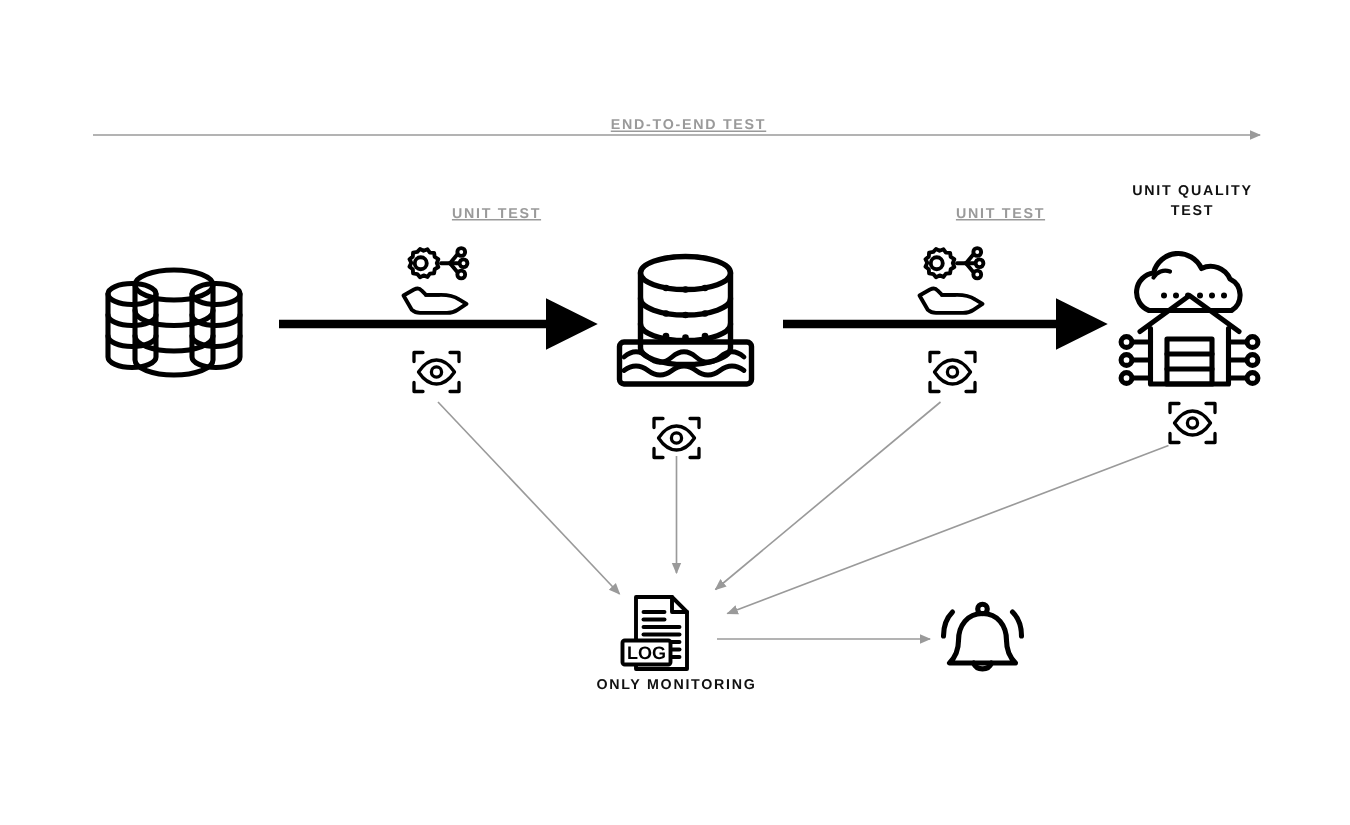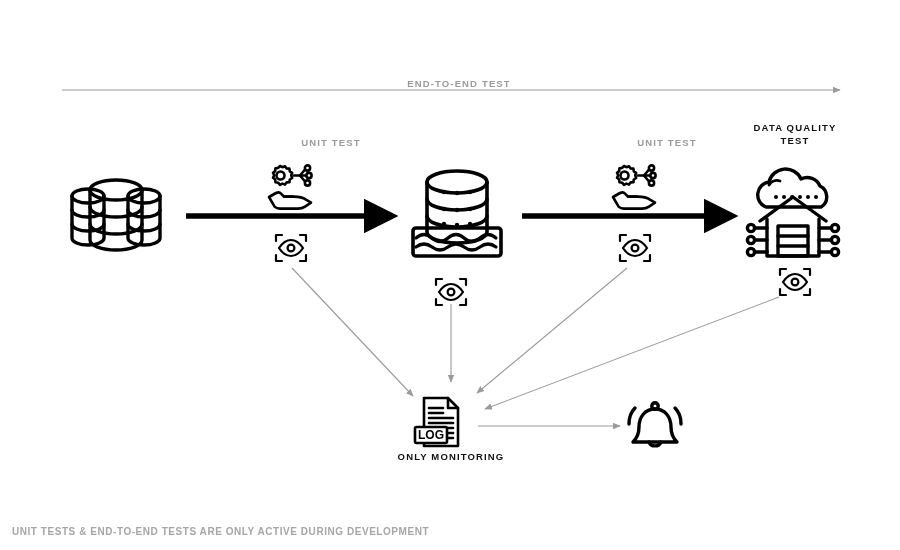--- a/index.html
+++ b/index.html
@@ -33,20 +33,21 @@
     position: absolute;
     text-align: center;
     letter-spacing: 1.15px;
     font-weight: 700;
     line-height: 1.32;
     white-space: pre-line;
   }
   .lbl-grey {
     color: #9a9a9a;
     font-size: 9.5px;
+    text-decoration: underline;
   }
   .lbl-dark {
     color: #111111;
     font-size: 9.5px;
   }
   .lbl-footer {
     position: absolute;
     color: #a6a6a6;
     font-size: 10px;
     font-weight: 700;
@@ -88,28 +89,27 @@
 
     <line x1="779" y1="297" x2="485" y2="409" stroke="#9a9a9a" stroke-width="1.1" marker-end="url(#mk-grey)"></line>
 
     <line x1="478" y1="426" x2="620" y2="426" stroke="#9a9a9a" stroke-width="1.1" marker-end="url(#mk-grey)"></line>
   </svg>
 
   <div class="lbl lbl-grey" style="left:271px; top:137px; width:120px;">UNIT TEST</div>
 
   <div class="lbl lbl-grey" style="left:607px; top:137px; width:120px;">UNIT TEST</div>
 
-  <div class="lbl lbl-dark" style="left:731px; top:122px; width:128px;">DATA QUALITY
+  <div class="lbl lbl-dark" style="left:731px; top:122px; width:128px;">UNIT QUALITY
 TEST</div>
 
   <div class="lbl lbl-dark" style="left:376px; top:451px; width:150px;">ONLY MONITORING</div>
 
   <div class="lbl lbl-grey" style="left:369px; top:78px; width:180px;">END-TO-END TEST</div>
 
-  <div class="lbl-footer" style="left:12px; top:526px;">UNIT TESTS &amp; END-TO-END TESTS ARE ONLY ACTIVE DURING DEVELOPMENT</div>
 
   <div class="icon-box" style="left:62px; top:174px;">
     <svg width="108" height="86" viewBox="0 0 108 86">
       <g fill="none" stroke="#000" stroke-width="3.4" stroke-linecap="round" stroke-linejoin="round">
 
         <path d="M10,22 v42 a16,7 0 0 0 32,0 v-42"></path>
         <ellipse cx="26" cy="22" rx="16" ry="7"></ellipse>
         <path d="M10,36 a16,7 0 0 0 32,0"></path>
         <path d="M10,50 a16,7 0 0 0 32,0"></path>
 

